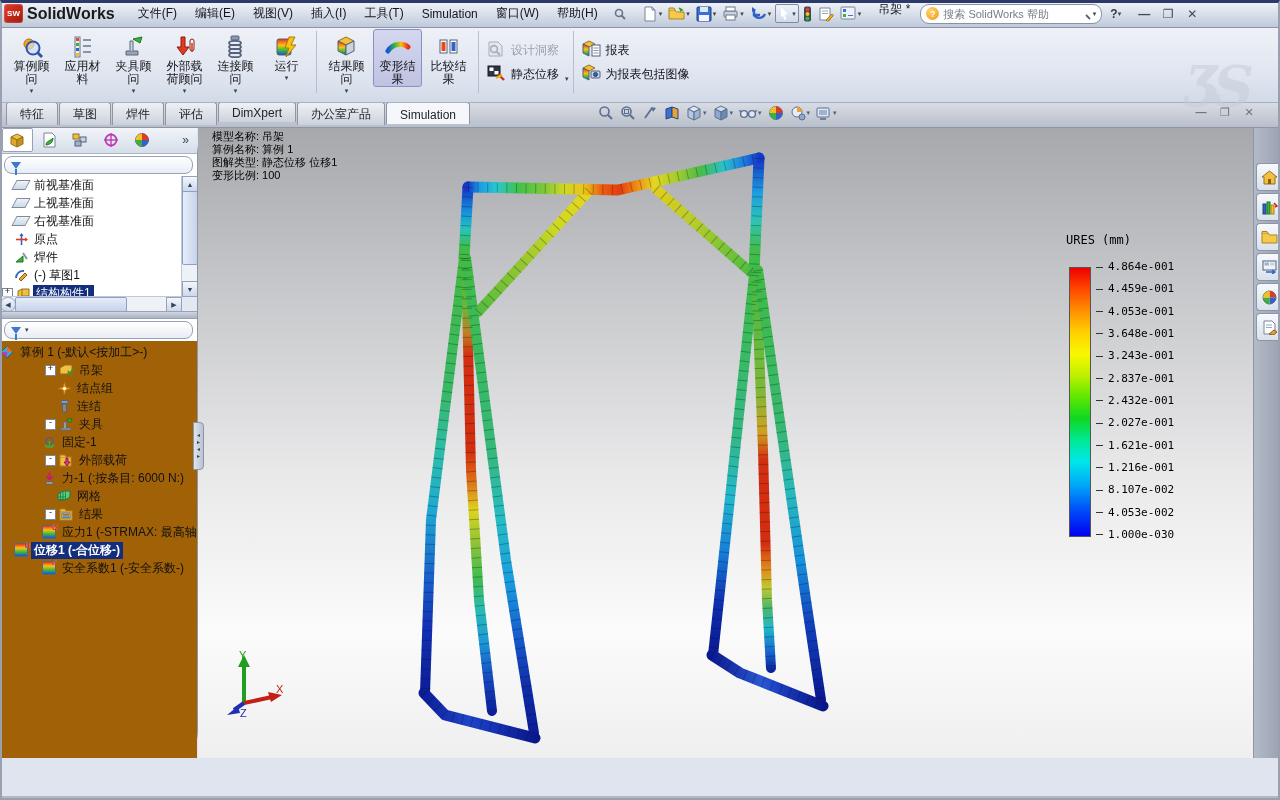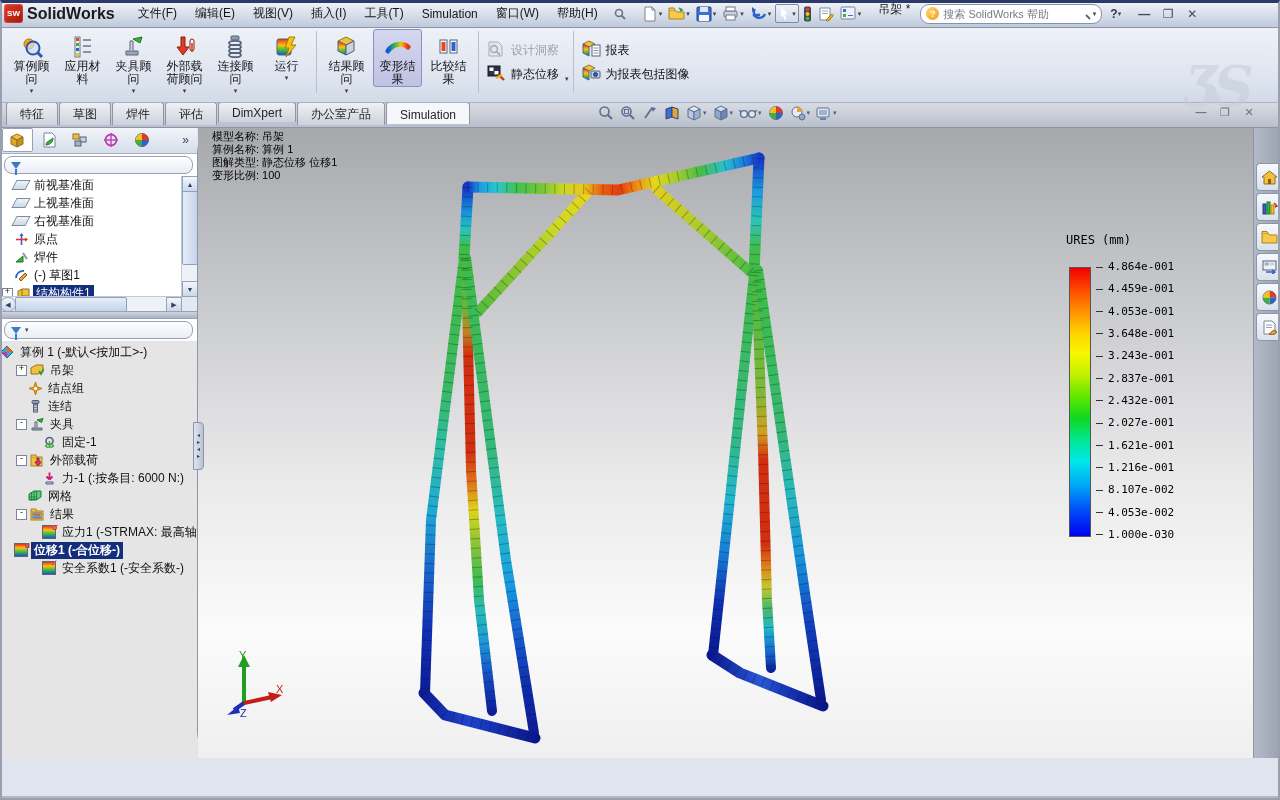--- a/index.html
+++ b/index.html
@@ -76,38 +76,38 @@
   .tree1{margin-right:16px;overflow:hidden;height:100%;}
   .trow{display:flex;align-items:center;height:18px;font-size:12px;color:#111;white-space:nowrap;overflow:hidden;}
   .trow .lbl{padding:0 3px;}
   .trow.sel .lbl{background:#132e7d;color:#fff;}
   .trow.sel.bold .lbl{font-weight:bold;}
   .exp{width:9px;height:9px;border:1px solid #7d8698;background:#fff;flex:none;margin:0 3px 0 2px;position:relative;font-size:9px;line-height:7px;text-align:center;color:#222;}
   .exp.plus::after{content:"+";position:absolute;inset:-1px 0 0 0;}
   .exp.minus::after{content:"-";position:absolute;inset:-1px 0 0 0;}
   .noexp{width:14px;flex:none;}
   .ticon{width:14px;height:14px;flex:none;margin-right:3px;display:flex;align-items:center;justify-content:center;}
-  .lvl1{padding-left:14px;}
+  .lvl1{padding-left:14px;margin-left:29px;}
   .lvl2{padding-left:28px;}
   
   .vscroll{position:absolute;right:0;top:0;bottom:0;width:15px;background:#eef1f6;border-left:1px solid #c2c9d6;}
   .sbtn{position:absolute;left:0;width:14px;height:14px;background:linear-gradient(#f4f7fb,#ccd7ea);border:1px solid #93a2bd;
     display:flex;align-items:center;justify-content:center;font-size:7px;color:#33415e;}
   .sbtn.up{top:0;} .sbtn.up::after{content:"▲";}
   .sbtn.down{bottom:14px;} .sbtn.down::after{content:"▼";}
   .sthumb{position:absolute;left:0;top:15px;width:14px;height:72px;background:linear-gradient(90deg,#e7edf8,#c6d3ea);border:1px solid #8ba0c8;border-radius:2px;}
   .hscroll{position:absolute;left:0;right:15px;bottom:0;height:14px;background:#eef1f6;border-top:1px solid #c2c9d6;}
   .hbtn{position:absolute;top:0;width:14px;height:13px;background:linear-gradient(#f4f7fb,#ccd7ea);border:1px solid #93a2bd;
     display:flex;align-items:center;justify-content:center;font-size:7px;color:#33415e;}
   .hbtn.left{left:0;} .hbtn.left::after{content:"◀";}
   .hbtn.right{right:0;} .hbtn.right::after{content:"▶";}
   .hthumb{position:absolute;left:15px;top:0;width:110px;height:13px;background:linear-gradient(#e7edf8,#c6d3ea);border:1px solid #8ba0c8;border-radius:2px;}
   .corner{position:absolute;right:0;bottom:0;width:15px;height:14px;background:#e4e9f1;}
   .splitbar{height:6px;background:linear-gradient(#cfd6e2,#aab3c4);border-top:1px solid #98a2b4;border-bottom:1px solid #98a2b4;}
-  .tree2{flex:1;overflow:hidden;background:#e5e5e5;padding-top:2px;}
+  .tree2{flex:1;overflow:hidden;background:#a16207;padding-top:2px;}
   .pane-handle{position:absolute;left:193px;top:295px;width:9px;height:46px;background:linear-gradient(90deg,#dfe5ef,#b9c2d2);
     border:1px solid #8d96a8;border-radius:0 4px 4px 0;z-index:6;display:flex;flex-direction:column;align-items:center;justify-content:center;color:#394precision;}
   .pane-handle i{font-size:6px;color:#394precision;color:#39425a;font-style:normal;line-height:7px;}
   
   .viewport{width:1055px;flex:none;position:relative;overflow:hidden;
     background:linear-gradient(180deg,#a7a8ac 0%,#c6c7ca 25%,#e9e9ea 55%,#fbfbfb 80%,#efefef 100%);}
   .vpinfo{position:absolute;left:14px;top:3px;font-size:11px;line-height:13px;color:#000;}
   .legend{position:absolute;left:868px;top:106px;width:150px;}
   .legend-title{font-family:"DejaVu Sans Mono",monospace;font-size:12px;color:#000;}
   .legend-body{position:relative;margin-top:14px;height:280px;}

